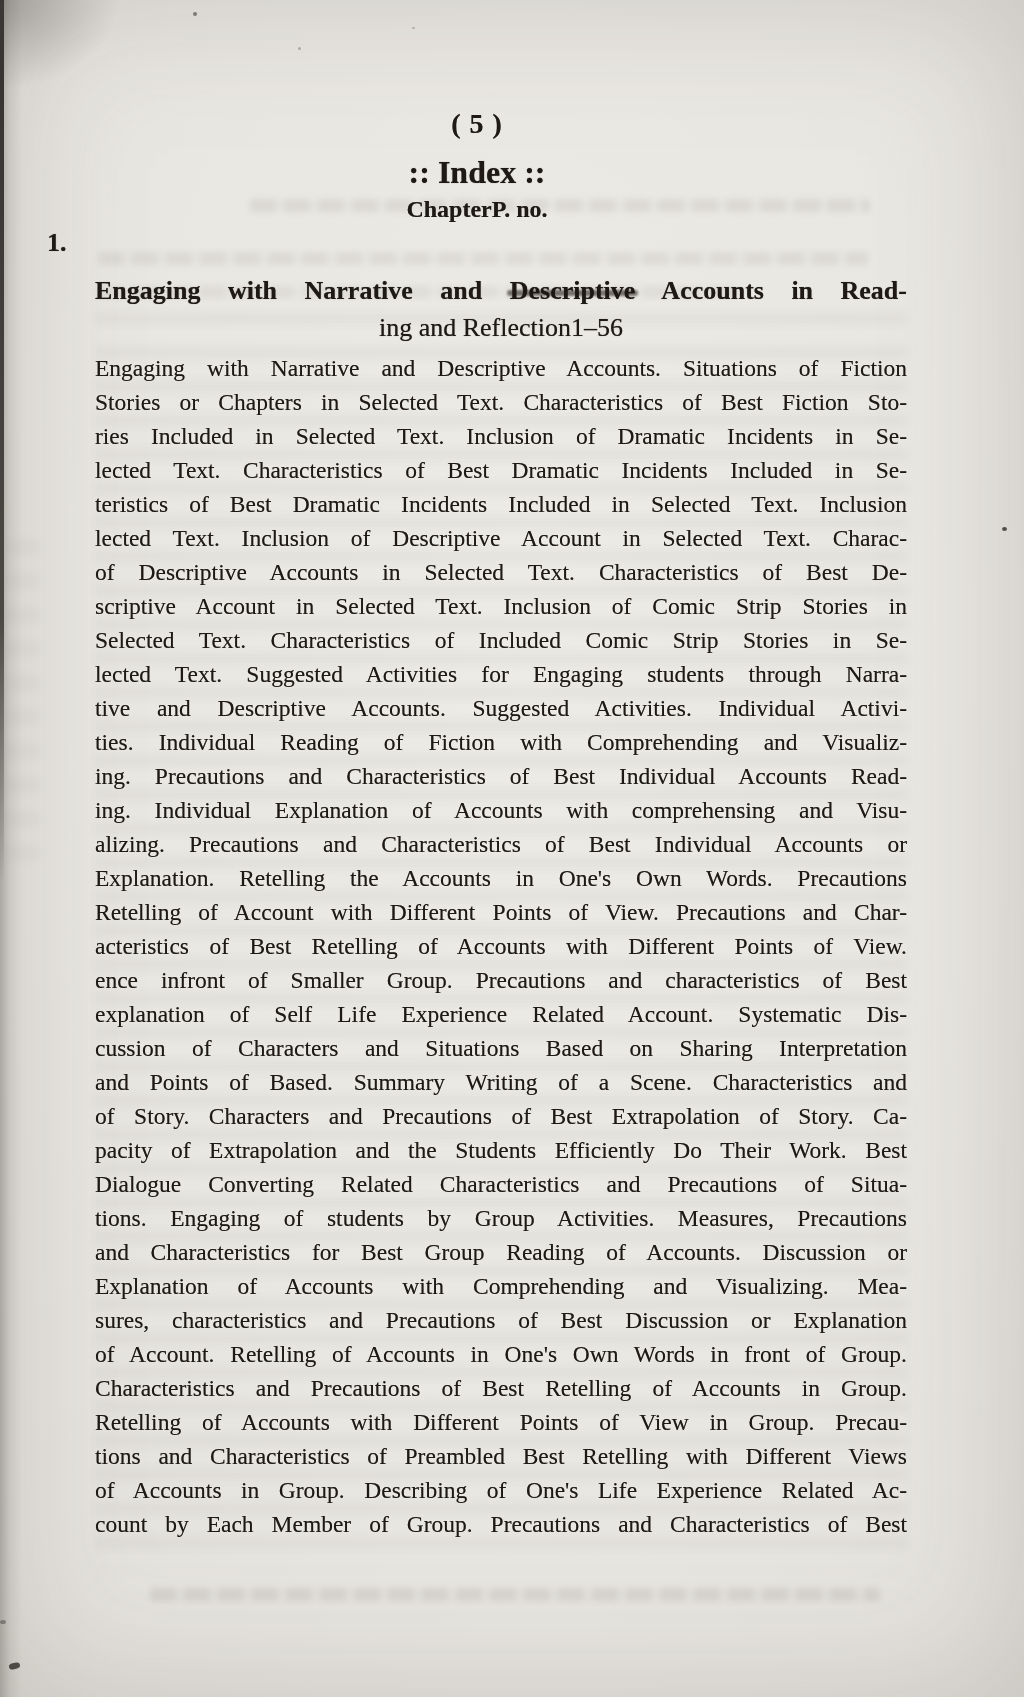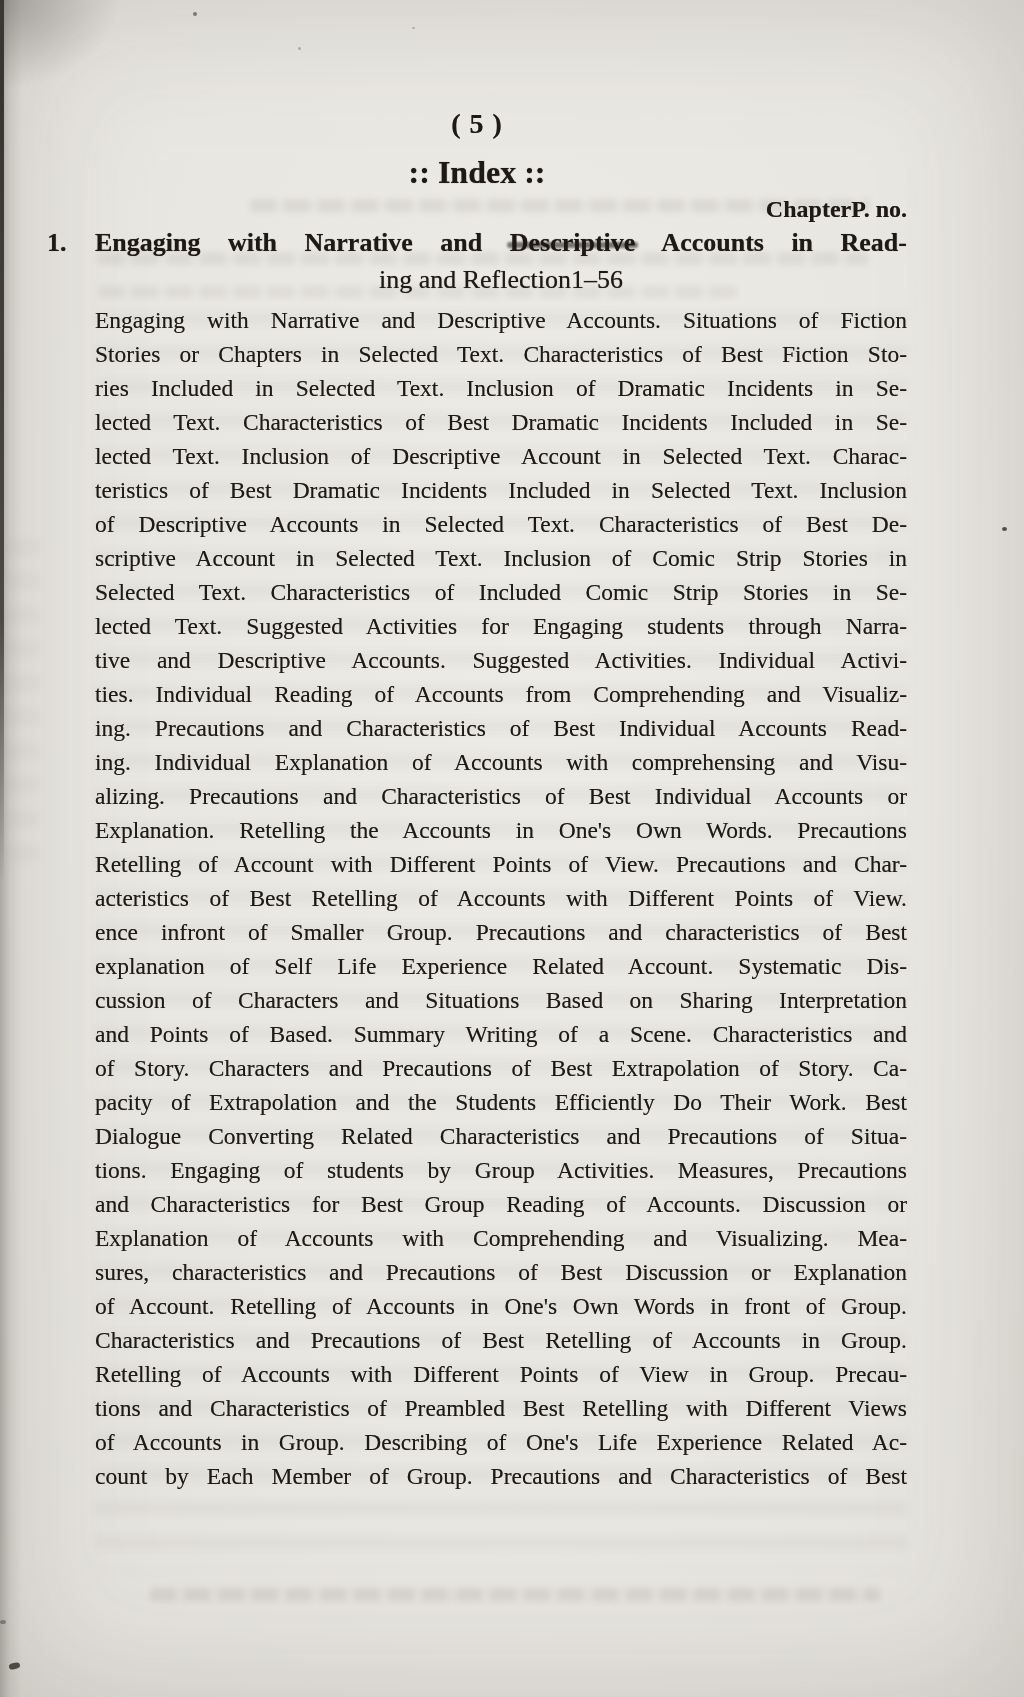--- a/index.html
+++ b/index.html
@@ -39,30 +39,30 @@
   .ghost-margin{position:absolute;left:6px;top:540px;width:34px;height:340px;
     background:repeating-linear-gradient(180deg,rgba(100,94,86,0.25) 0 14px,rgba(0,0,0,0) 14px 34px);
     filter:blur(4px);opacity:.18;}
 
   
   .content{position:absolute;left:47px;top:106px;width:860px;}
   .page-number{ text-align:center;font-size:28px;line-height:36px;font-weight:700;
     letter-spacing:1px;text-shadow:0 0 .6px rgba(30,25,20,.6);}
   .index-title{ text-align:center;font-size:32px;line-height:40px;font-weight:700;
     margin-top:10px;text-shadow:0 0 .8px rgba(30,25,20,.7);}
-  .col-headers{display:flex;justify-content:flex-end;align-items:baseline;
+  .col-headers{display:flex;justify-content:center;align-items:baseline;
     font-weight:700;font-size:24px;line-height:30px;margin-top:2px;
     text-shadow:0 0 .6px rgba(30,25,20,.6);}
   .entry{display:flex;margin-top:0;}
   .entry-number{flex:0 0 48px;font-weight:700;font-size:26px;line-height:37px;
     text-shadow:0 0 .7px rgba(30,25,20,.65);}
   .entry-main{flex:1 1 auto;width:812px;}
   .t-line1{font-weight:700;font-size:26px;line-height:37px;
     text-align:justify;text-align-last:justify;
-    text-shadow:0 0 .7px rgba(30,25,20,.65);}
+    text-shadow:0 0 .7px rgba(30,25,20,.65);margin-top:48px;}
   .t-line2{display:flex;justify-content:center;font-weight:400;
     font-size:26px;line-height:37px;text-shadow:0 0 .7px rgba(30,25,20,.65);}
   .smudged{position:relative;}
   .smudged::after{content:"";position:absolute;left:-3px;right:-3px;top:14px;height:6px;
     background:rgba(28,22,17,.55);filter:blur(1.3px);border-radius:3px;}
   .body-block{margin-left:48px;width:812px;margin-top:5px;}
   .body-line{font-size:23.5px;line-height:34px;
     text-align:justify;text-align-last:justify;white-space:normal;
     text-shadow:0 0 .5px rgba(30,25,20,.5);}
 </style>
@@ -105,28 +105,28 @@
           <span>1–56</span>
         </div>
       </div>
     </div>
 
     <div class="body-block">
         <div class="body-line">Engaging with Narrative and Descriptive Accounts. Situations of Fiction</div>
         <div class="body-line">Stories or Chapters in Selected Text. Characteristics of Best Fiction Sto-</div>
         <div class="body-line">ries Included in Selected Text. Inclusion of Dramatic Incidents in Se-</div>
         <div class="body-line">lected Text. Characteristics of Best Dramatic Incidents Included in Se-</div>
+        <div class="body-line">teristics of Best Dramatic Incidents Included in Selected Text. Inclusion</div>
         <div class="body-line">lected Text. Inclusion of Descriptive Account in Selected Text. Charac-</div>
-        <div class="body-line">teristics of Best Dramatic Incidents Included in Selected Text. Inclusion</div>
         <div class="body-line">of Descriptive Accounts in Selected Text. Characteristics of Best De-</div>
         <div class="body-line">scriptive Account in Selected Text. Inclusion of Comic Strip Stories in</div>
         <div class="body-line">Selected Text. Characteristics of Included Comic Strip Stories in Se-</div>
         <div class="body-line">lected Text. Suggested Activities for Engaging students through Narra-</div>
         <div class="body-line">tive and Descriptive Accounts. Suggested Activities. Individual Activi-</div>
-        <div class="body-line">ties. Individual Reading of Accounts from Comprehending and Visualiz-</div>
+        <div class="body-line">ties. Individual Reading of Fiction with Comprehending and Visualiz-</div>
         <div class="body-line">ing. Precautions and Characteristics of Best Individual Accounts Read-</div>
         <div class="body-line">ing. Individual Explanation of Accounts with comprehensing and Visu-</div>
         <div class="body-line">alizing. Precautions and Characteristics of Best Individual Accounts or</div>
         <div class="body-line">Explanation. Retelling the Accounts in One's Own Words. Precautions</div>
         <div class="body-line">Retelling of Account with Different Points of View. Precautions and Char-</div>
         <div class="body-line">acteristics of Best Retelling of Accounts with Different Points of View.</div>
         <div class="body-line">ence infront of Smaller Group. Precautions and characteristics of Best</div>
         <div class="body-line">explanation of Self Life Experience Related Account. Systematic Dis-</div>
         <div class="body-line">cussion of Characters and Situations Based on Sharing Interpretation</div>
         <div class="body-line">and Points of Based. Summary Writing of a Scene. Characteristics and</div>

